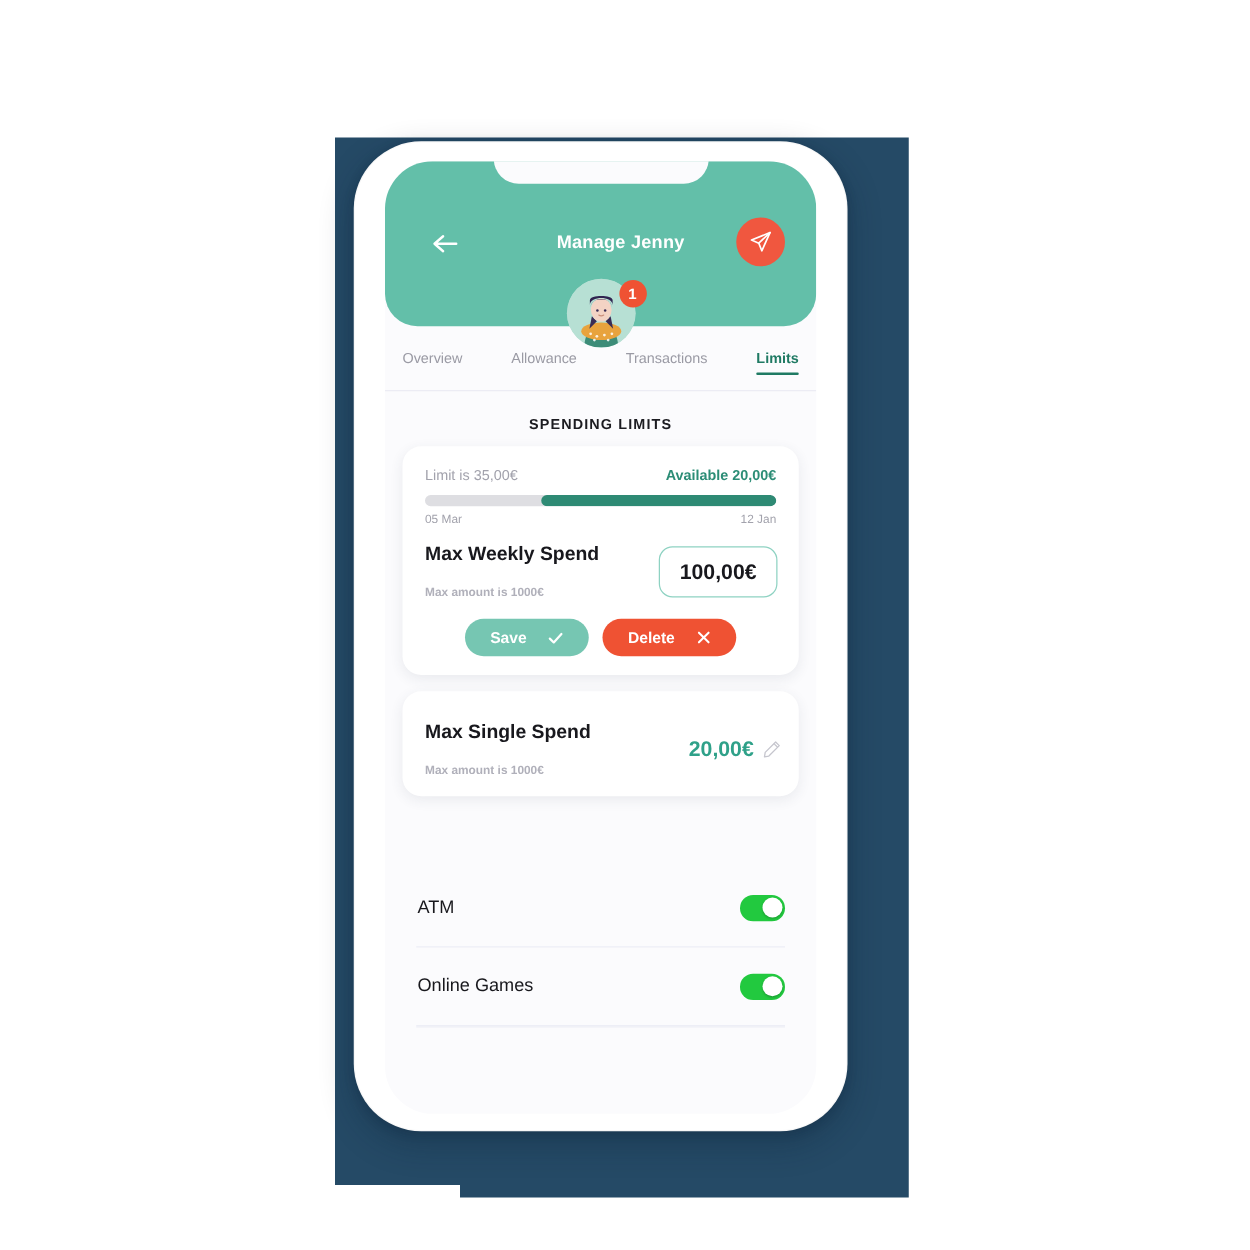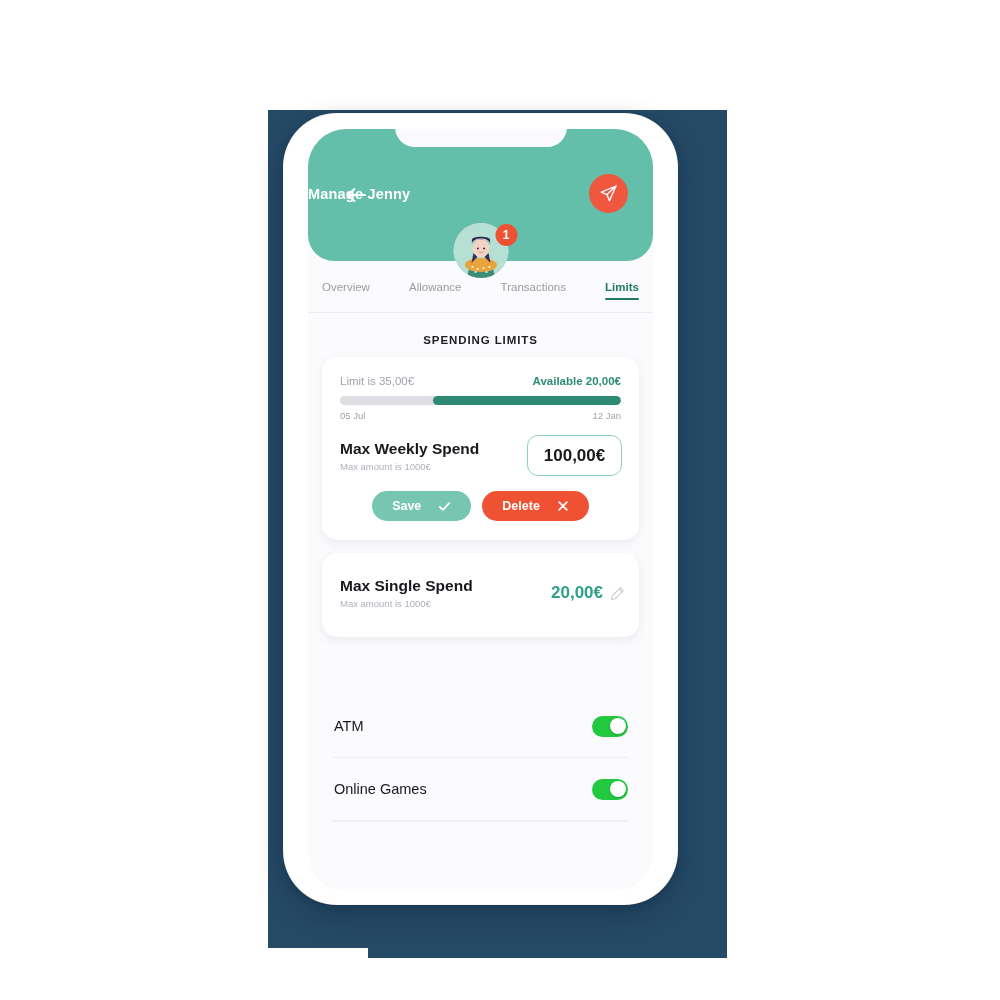--- a/index.html
+++ b/index.html
@@ -53,20 +53,21 @@
   .notch {
     position: absolute; left: 50%; top: -24px;
     transform: translateX(-50%);
     width: 172px; height: 42px;
     background: #fbfbfd;
     border-bottom-left-radius: 20px;
     border-bottom-right-radius: 20px;
   }
   .hdr-title {
     position: absolute; left: 0; top: 57px; width: 377px;
+    text-align: center;
     color: #ffffff; font-size: 14.5px; font-weight: bold;
     letter-spacing: .2px;
   }
   .back-btn {
     position: absolute; left: 34px; top: 54px;
     width: 28px; height: 24px;
     display: flex; align-items: center; justify-content: center;
   }
   .send-btn {
     position: absolute; right: 25px; top: 45px;
@@ -131,21 +132,21 @@
     height: 9px; border-radius: 5px; background: #dedee2;
     margin: 9px 0 5px; position: relative; overflow: hidden;
   }
   .bar-fill {
     position: absolute; top: 0; bottom: 0; right: 0;
     background: #2e8a74; border-radius: 5px;
   }
   .date-lbl { font-size: 9.5px; color: #a2a2ac; }
 
   .field-title { font-size: 15.5px; font-weight: bold; color: #18181d; }
-  .field-sub { font-size: 9.5px; color: #b0b0ba; margin-top: 3px; }
+  .field-sub { font-size: 9.5px; color: #b0b0ba; margin-top: 16px; font-weight: bold; }
 
   .amount-input {
     width: 95px; height: 41px; border-radius: 11px;
     border: 1.6px solid #8ed2c2; background: #fff;
     font-family: "Liberation Sans", sans-serif;
     font-size: 17px; font-weight: bold; color: #18181d;
     text-align: center;
   }
 
   .btn {
@@ -253,21 +254,21 @@
         <div class="row-between" style="padding:18px 18px 0;">
           <span class="lim-label">Limit is 35,00€</span>
           <span class="lim-avail">Available 20,00€</span>
         </div>
 
         <div style="padding:0 18px;">
           <div class="bar-track">
             <div class="bar-fill" id="bar-fill" style="width: 67%;"></div>
           </div>
           <div class="row-between">
-            <span class="date-lbl">05 Jul</span>
+            <span class="date-lbl">05 Mar</span>
             <span class="date-lbl">12 Jan</span>
           </div>
         </div>
 
         <div class="row-between" style="padding:14px 17px 0 18px;">
           <div>
             <div class="field-title">Max Weekly Spend</div>
             <div class="field-sub">Max amount is 1000€</div>
           </div>
           <input class="amount-input" type="text" value="100,00€" style="">

